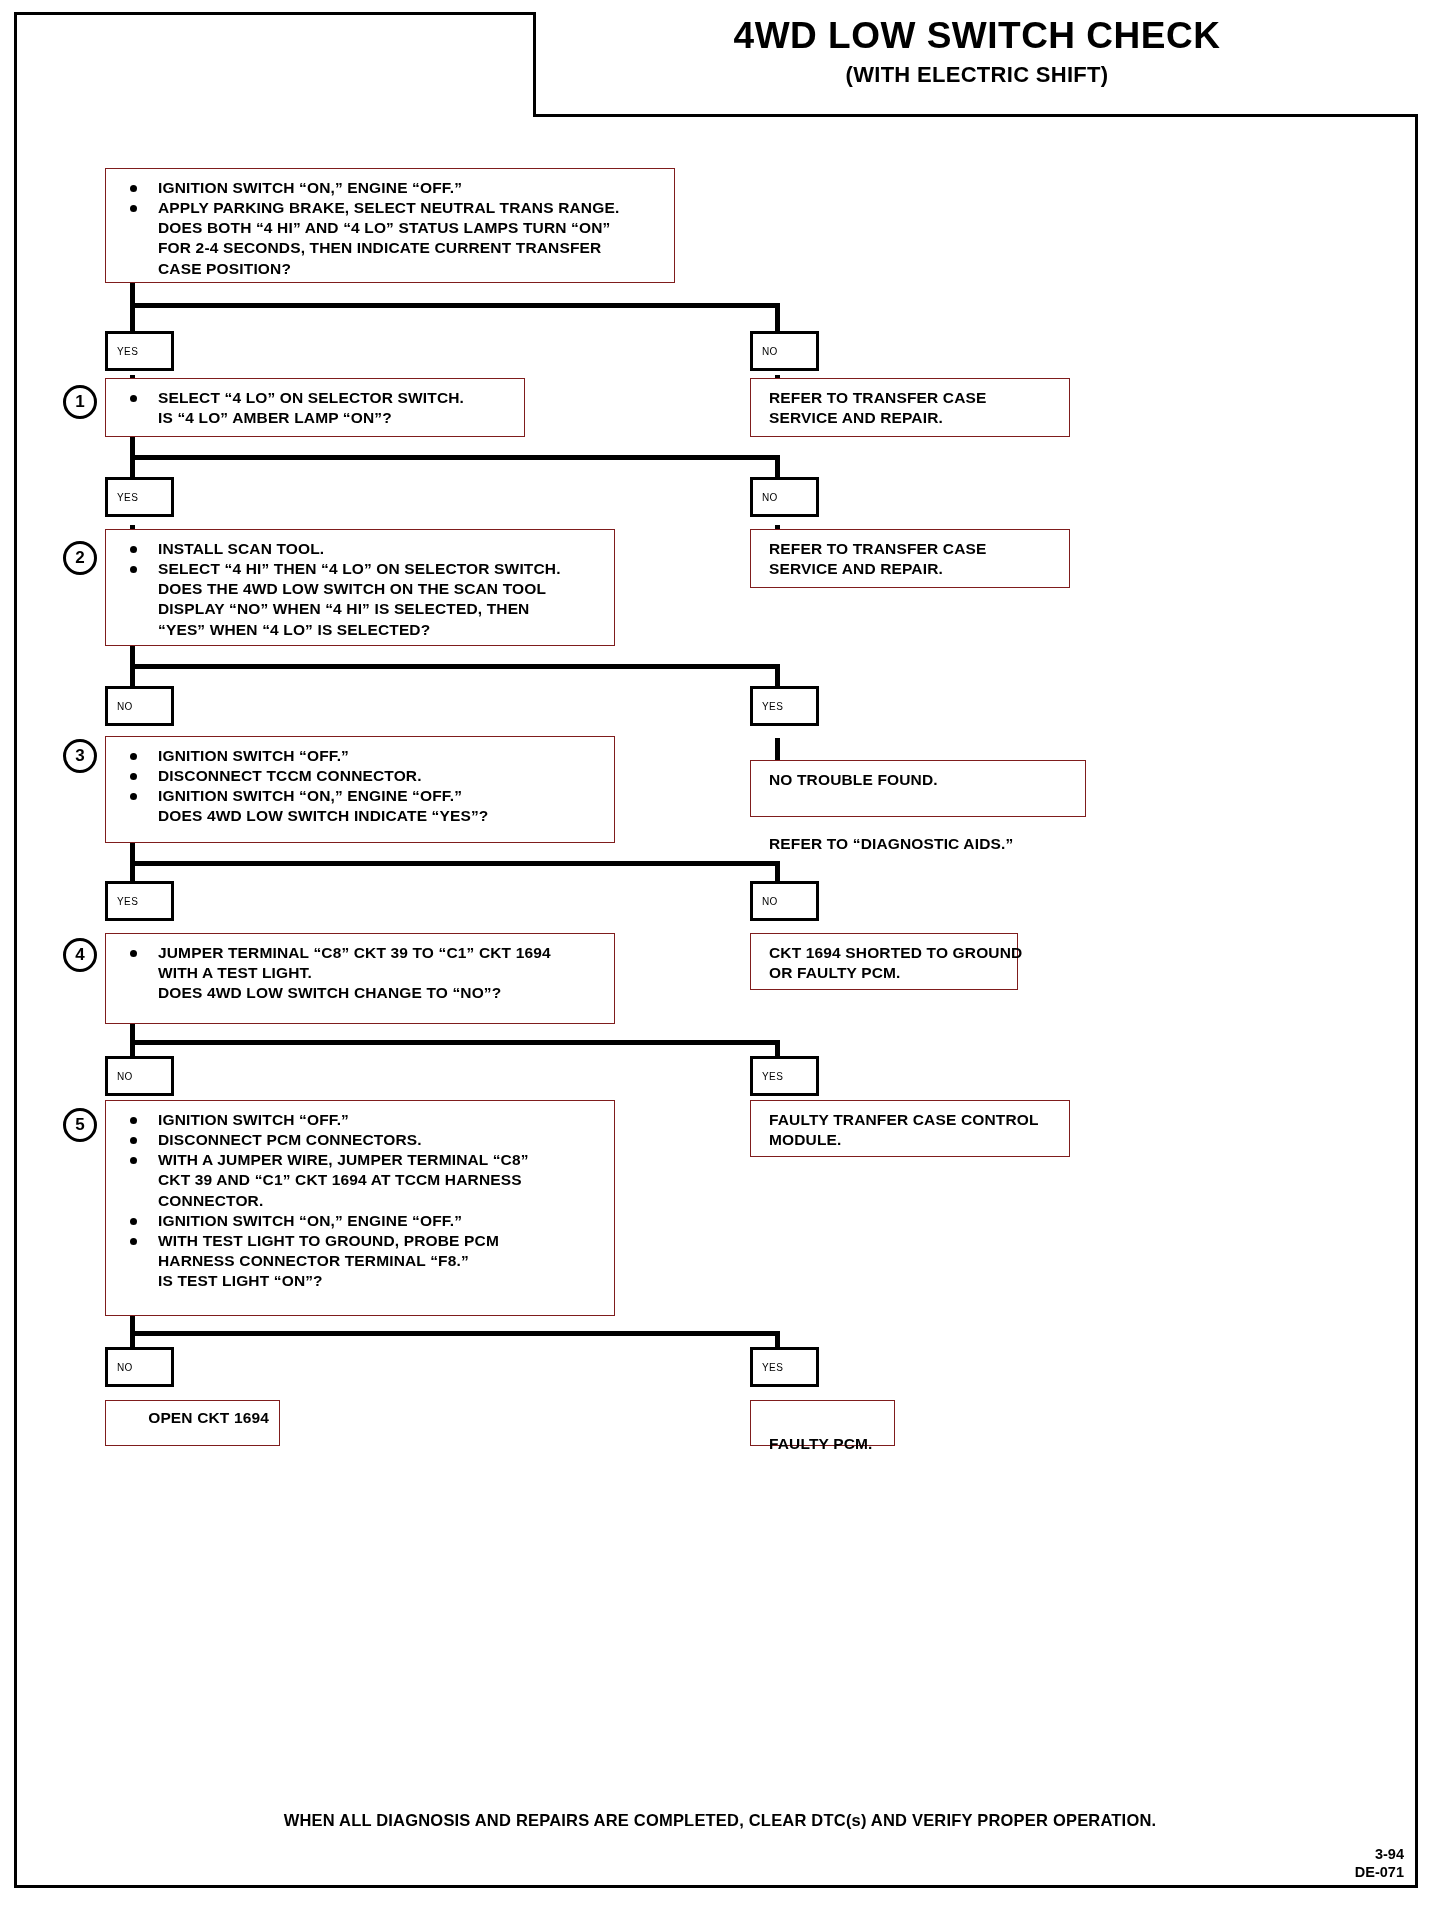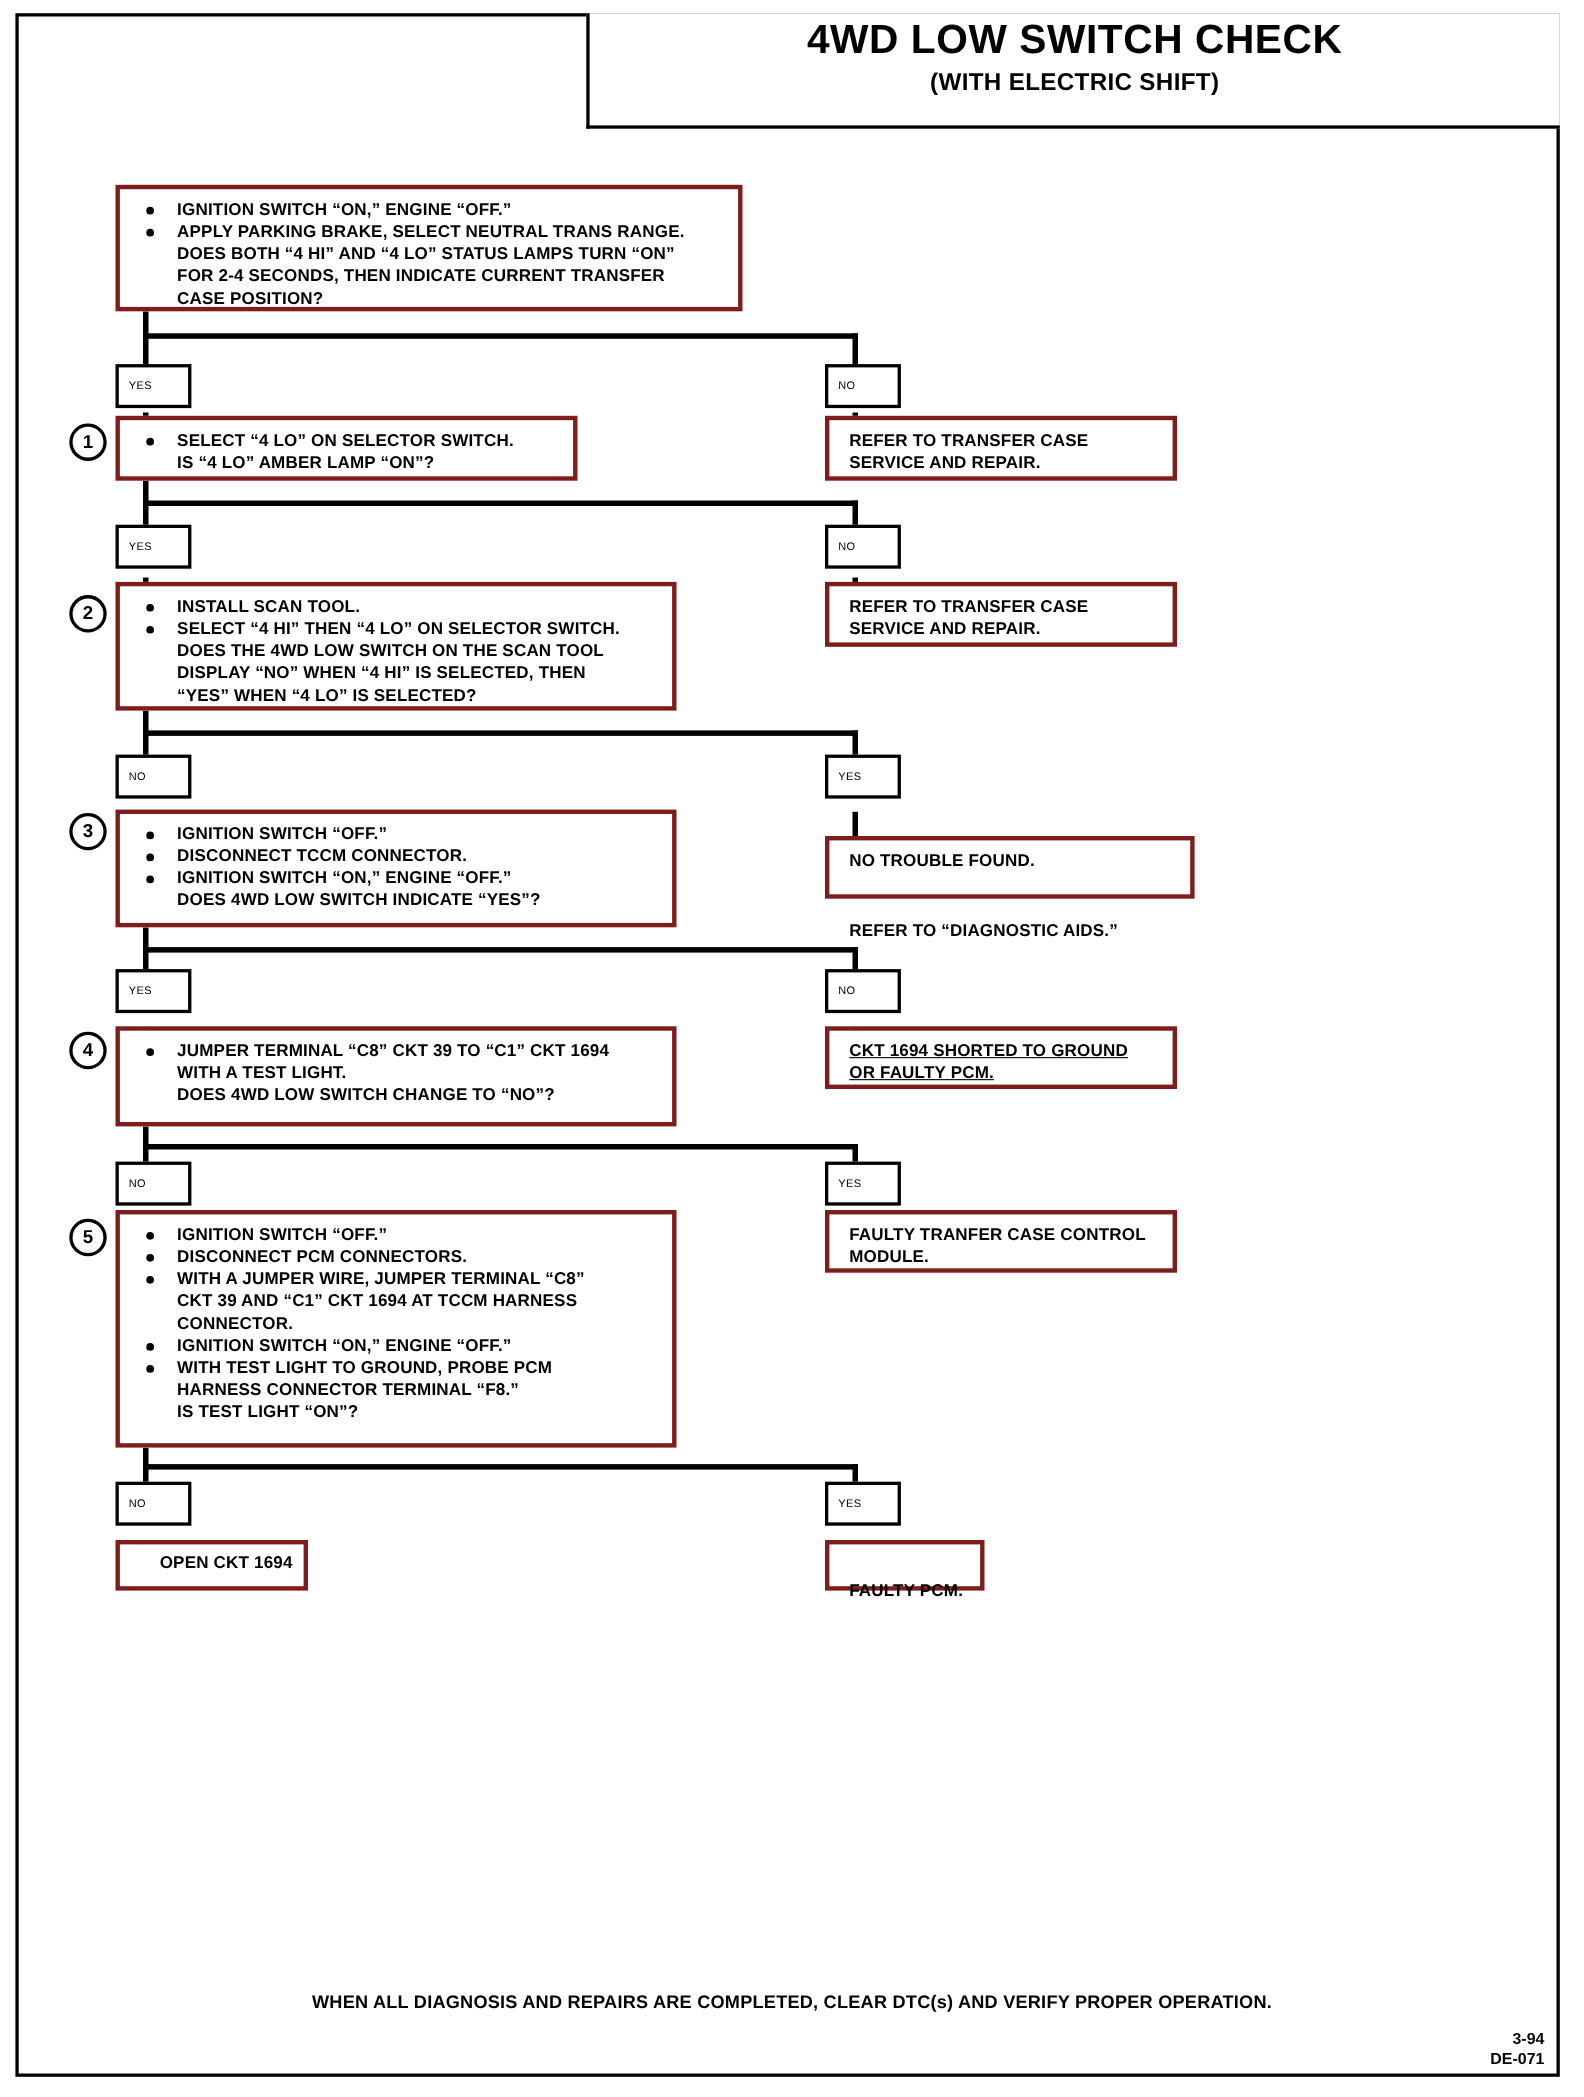--- a/index.html
+++ b/index.html
@@ -45,21 +45,21 @@
     font-size:22px;
     font-weight:bold;
     letter-spacing:0.3px;
     margin-top:7px;
   }
 
   
   .node{
     position:absolute;
     box-sizing:border-box;
-    border:4px solid #7f1d1d;
+    border:1px solid #7f1d1d;
     background:#fff;
     z-index:3;
   }
   .node .inner{
     padding:9px 10px 9px 12px;
   }
   .ln{
     font-size:15.5px;
     font-weight:bold;
     line-height:1.30;
@@ -264,21 +264,21 @@
     </div>
 
   <div class="stepnum" style="left:63px;top:938px;">4</div>
   <div class="node" style="left:105px;top:933px;width:510px;height:91px;">
     <div class="inner">
       <div class="ln bullet-row">JUMPER TERMINAL “C8” CKT 39 TO “C1” CKT 1694</div>
       <div class="ln cont-row">WITH A TEST LIGHT.</div>
       <div class="ln cont-row">DOES 4WD LOW SWITCH CHANGE TO “NO”?</div>
     </div>
   </div>
-  <div class="node" style="left:750px;top:933px;width:320px;height:57px;text-decoration:underline;">
+  <div class="node" style="left:750px;top:933px;width:268px;height:57px;">
     <div class="inner">
       <div class="ln cont-row" style="padding-left:6px;">CKT 1694 SHORTED TO GROUND</div>
       <div class="ln cont-row" style="padding-left:6px;">OR FAULTY PCM.</div>
     </div>
   </div>
 
   <div class="tag" style="left:105px;top:1056px;">
       <span>NO</span>
     </div>
   <div class="tag" style="left:750px;top:1056px;">

